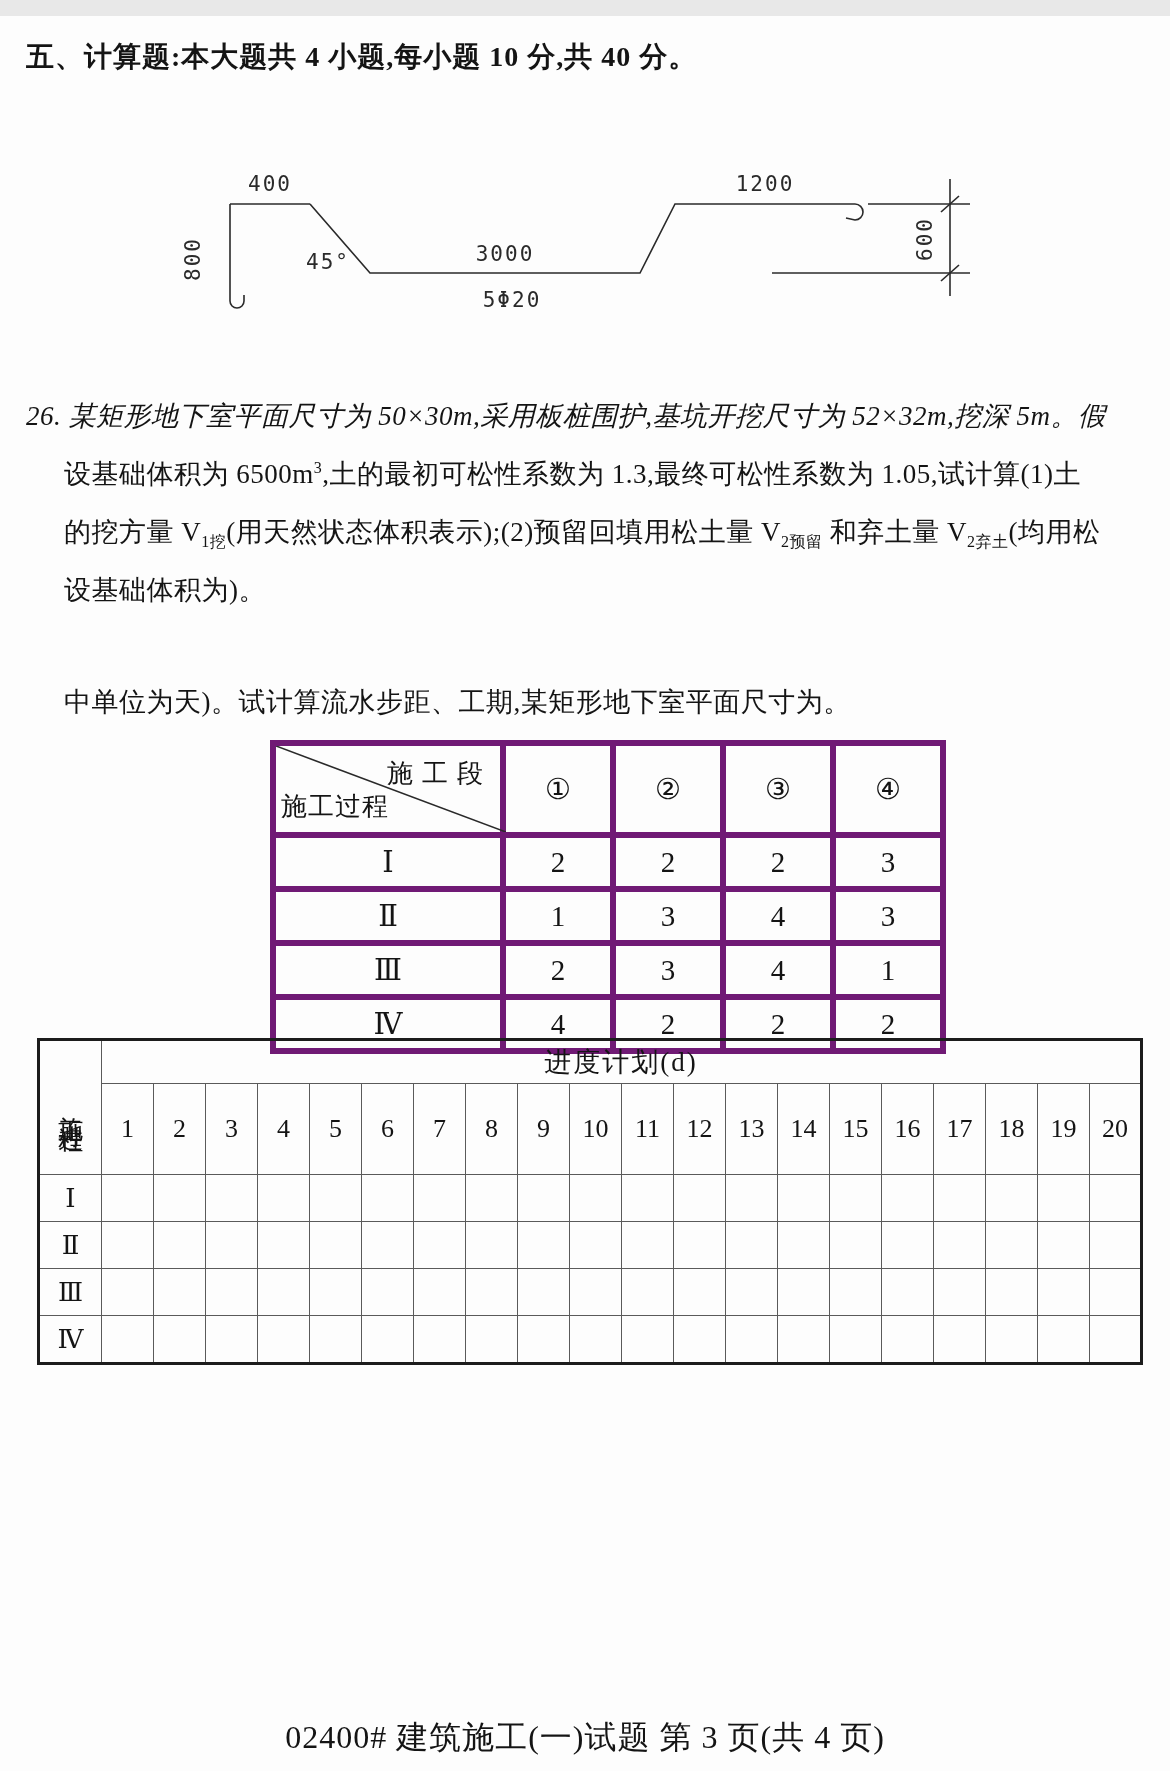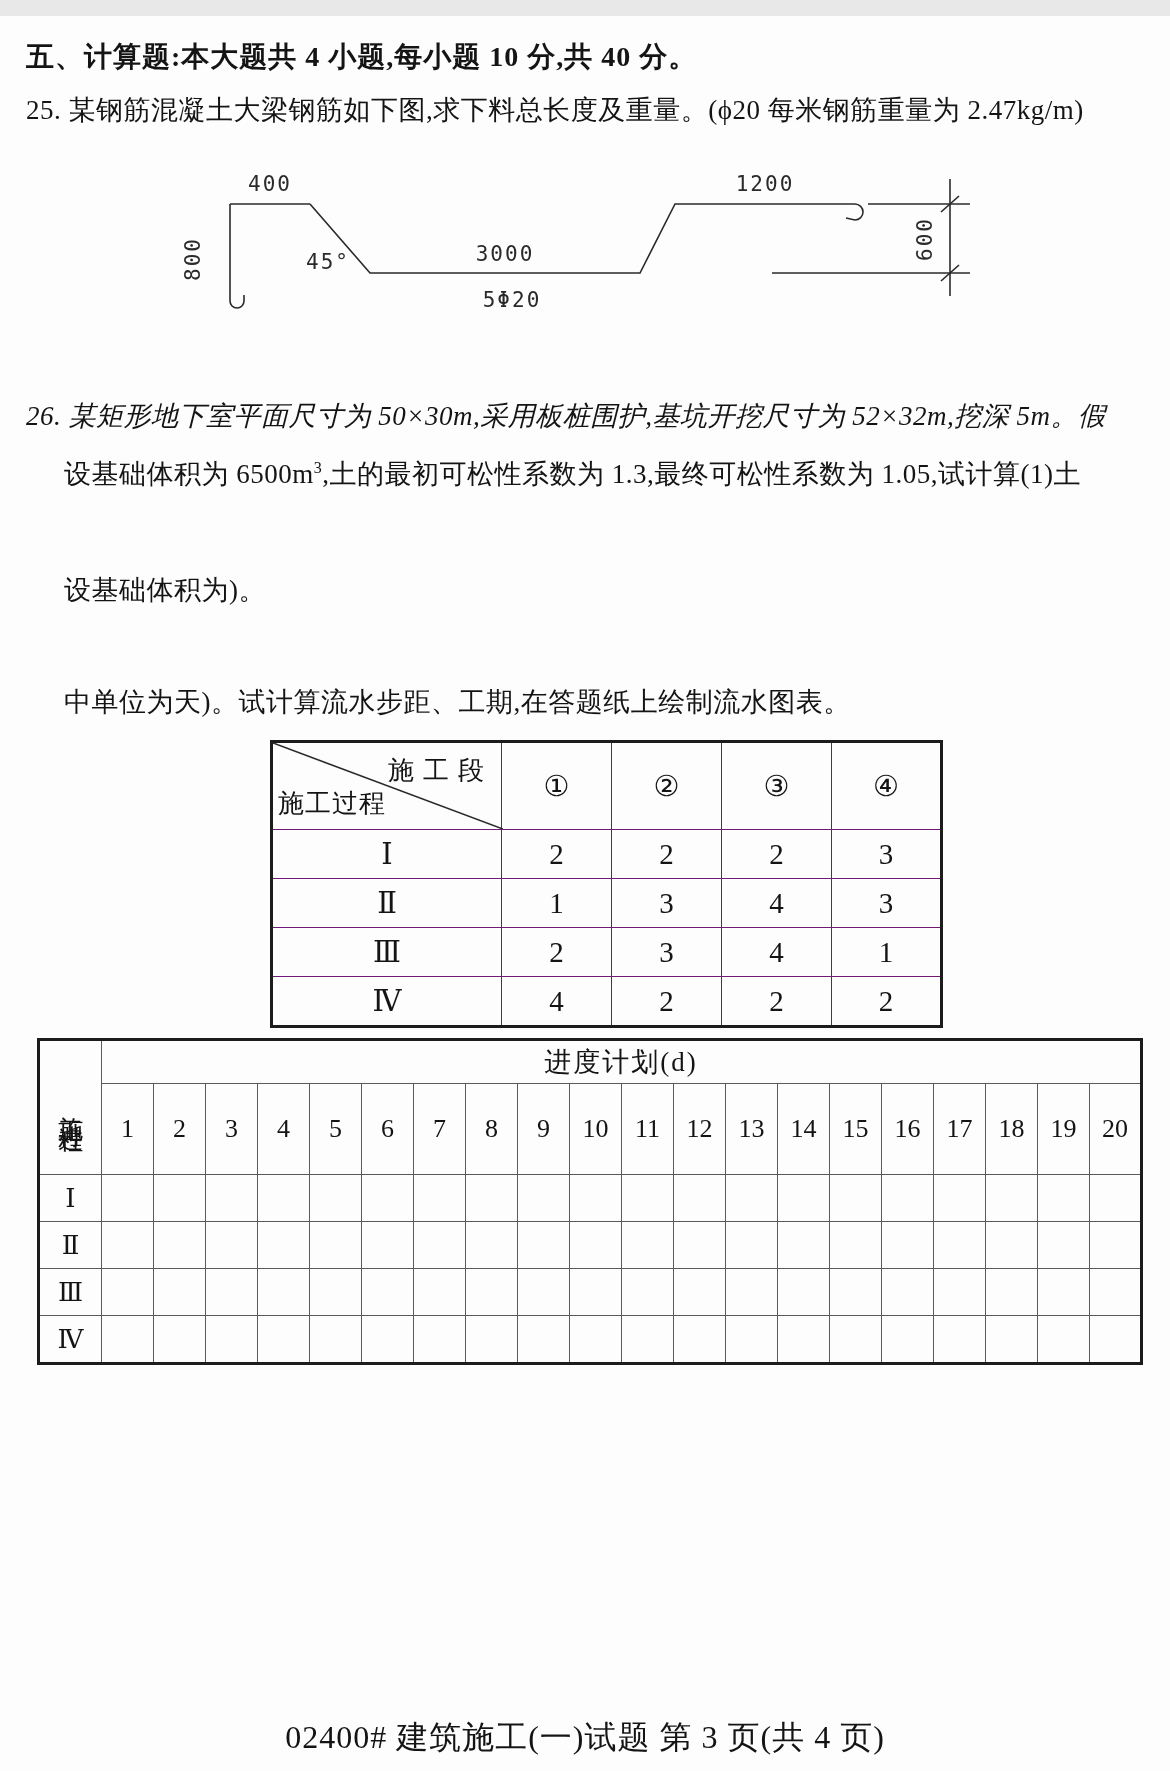--- a/index.html
+++ b/index.html
@@ -30,21 +30,21 @@
     font-size:21px; fill:#2a2a2a; letter-spacing:2px;
   }
 
   
   table.rhythm {
     position:absolute; left:270px; top:724px;
     border-collapse:collapse; table-layout:fixed;
     border:3px solid #1c1c1c;
   }
   table.rhythm td {
-    border:1px solid #701a75; text-align:center; vertical-align:middle;
+    border:6px solid #701a75; text-align:center; vertical-align:middle;
     padding:0; font-size:29px;
     font-family:"Liberation Serif","DejaVu Serif","DejaVu Sans",serif;
   }
   table.rhythm tr.hdr td { height:86px; }
   table.rhythm tr.dat td { height:48px; }
   td.corner { position:relative; }
   td.corner svg { position:absolute; left:0; top:0; }
   .corner-top  { position:absolute; top:10px; right:8px;  font-size:26px; letter-spacing:9px; }
   .corner-bot  { position:absolute; bottom:8px; left:5px; font-size:26px; letter-spacing:1px; }
   .circ { font-size:30px; font-family:"DejaVu Sans","DejaVu Serif",sans-serif; }
@@ -75,21 +75,20 @@
     text-align:center; font-size:32px; letter-spacing:1px; white-space:nowrap;
   }
 </style>
 </head>
 <body>
 
 <div class="page">
 
   <div class="section-header">五、计算题:本大题共 4 小题,每小题 10 分,共 40 分。</div>
 
-  <div class="q-text" id="q25">25. 某钢筋混凝土大梁钢筋如下图,求下料总长度及重量。(ϕ20 每米钢筋重量为 2.47kg/m)</div>
 
   <svg id="diagram" width="860" height="205" viewBox="0 0 860 205">
 
     <path d="M 80 63 L 80 160 A 7 7 0 0 0 94 160 L 94 154"></path>
 
     <path d="M 80 63 L 160 63"></path>
 
     <path d="M 160 63 L 220 132 L 490 132 L 525 63 L 705 63"></path>
 
     <path d="M 705 63 A 8 8 0 0 1 705 79 L 696 77"></path>
@@ -104,23 +103,24 @@
     <text x="50" y="118" text-anchor="middle" transform="rotate(-90 50 118)">800</text>
     <text x="200" y="128" text-anchor="end">45°</text>
     <text x="355" y="120" text-anchor="middle">3000</text>
     <text x="362" y="166" text-anchor="middle">5Φ20</text>
     <text x="615" y="50" text-anchor="middle">1200</text>
     <text x="782" y="98" text-anchor="middle" transform="rotate(-90 782 98)">600</text>
   </svg>
 
   <div class="q-text" id="q26-l1">26. 某矩形地下室平面尺寸为 50×30m,采用板桩围护,基坑开挖尺寸为 52×32m,挖深 5m。假</div>
   <div class="q-text" id="q26-l2"><span>设基础体积为 6500m</span><sup class="sp">3</sup><span>,土的最初可松性系数为 1.3,最终可松性系数为 1.05,试计算(1)土</span></div>
+  <div class="q-text" id="q26-l3"><span>的挖方量 V</span><sub class="sb">1挖</sub><span>(用天然状态体积表示);(2)预留回填用松土量 V</span><sub class="sb">2预留</sub><span> 和弃土量 V</span><sub class="sb">2弃土</sub><span>(均用松</span></div>
   <div class="q-text" id="q26-l4">设基础体积为)。</div>
 
-  <div class="q-text" id="q27-l2">中单位为天)。试计算流水步距、工期,在答题纸上绘制流水图表。</div>
+  <div class="q-text" id="q27-l2">中单位为天)。试计算流水步距、工期,某矩形地下室平面尺寸为。</div>
 
   <table class="rhythm">
     <colgroup>
       <col style="width:230px">
         <col style="width:110px">
         <col style="width:110px">
         <col style="width:110px">
         <col style="width:110px">
     </colgroup>
     <tbody>

